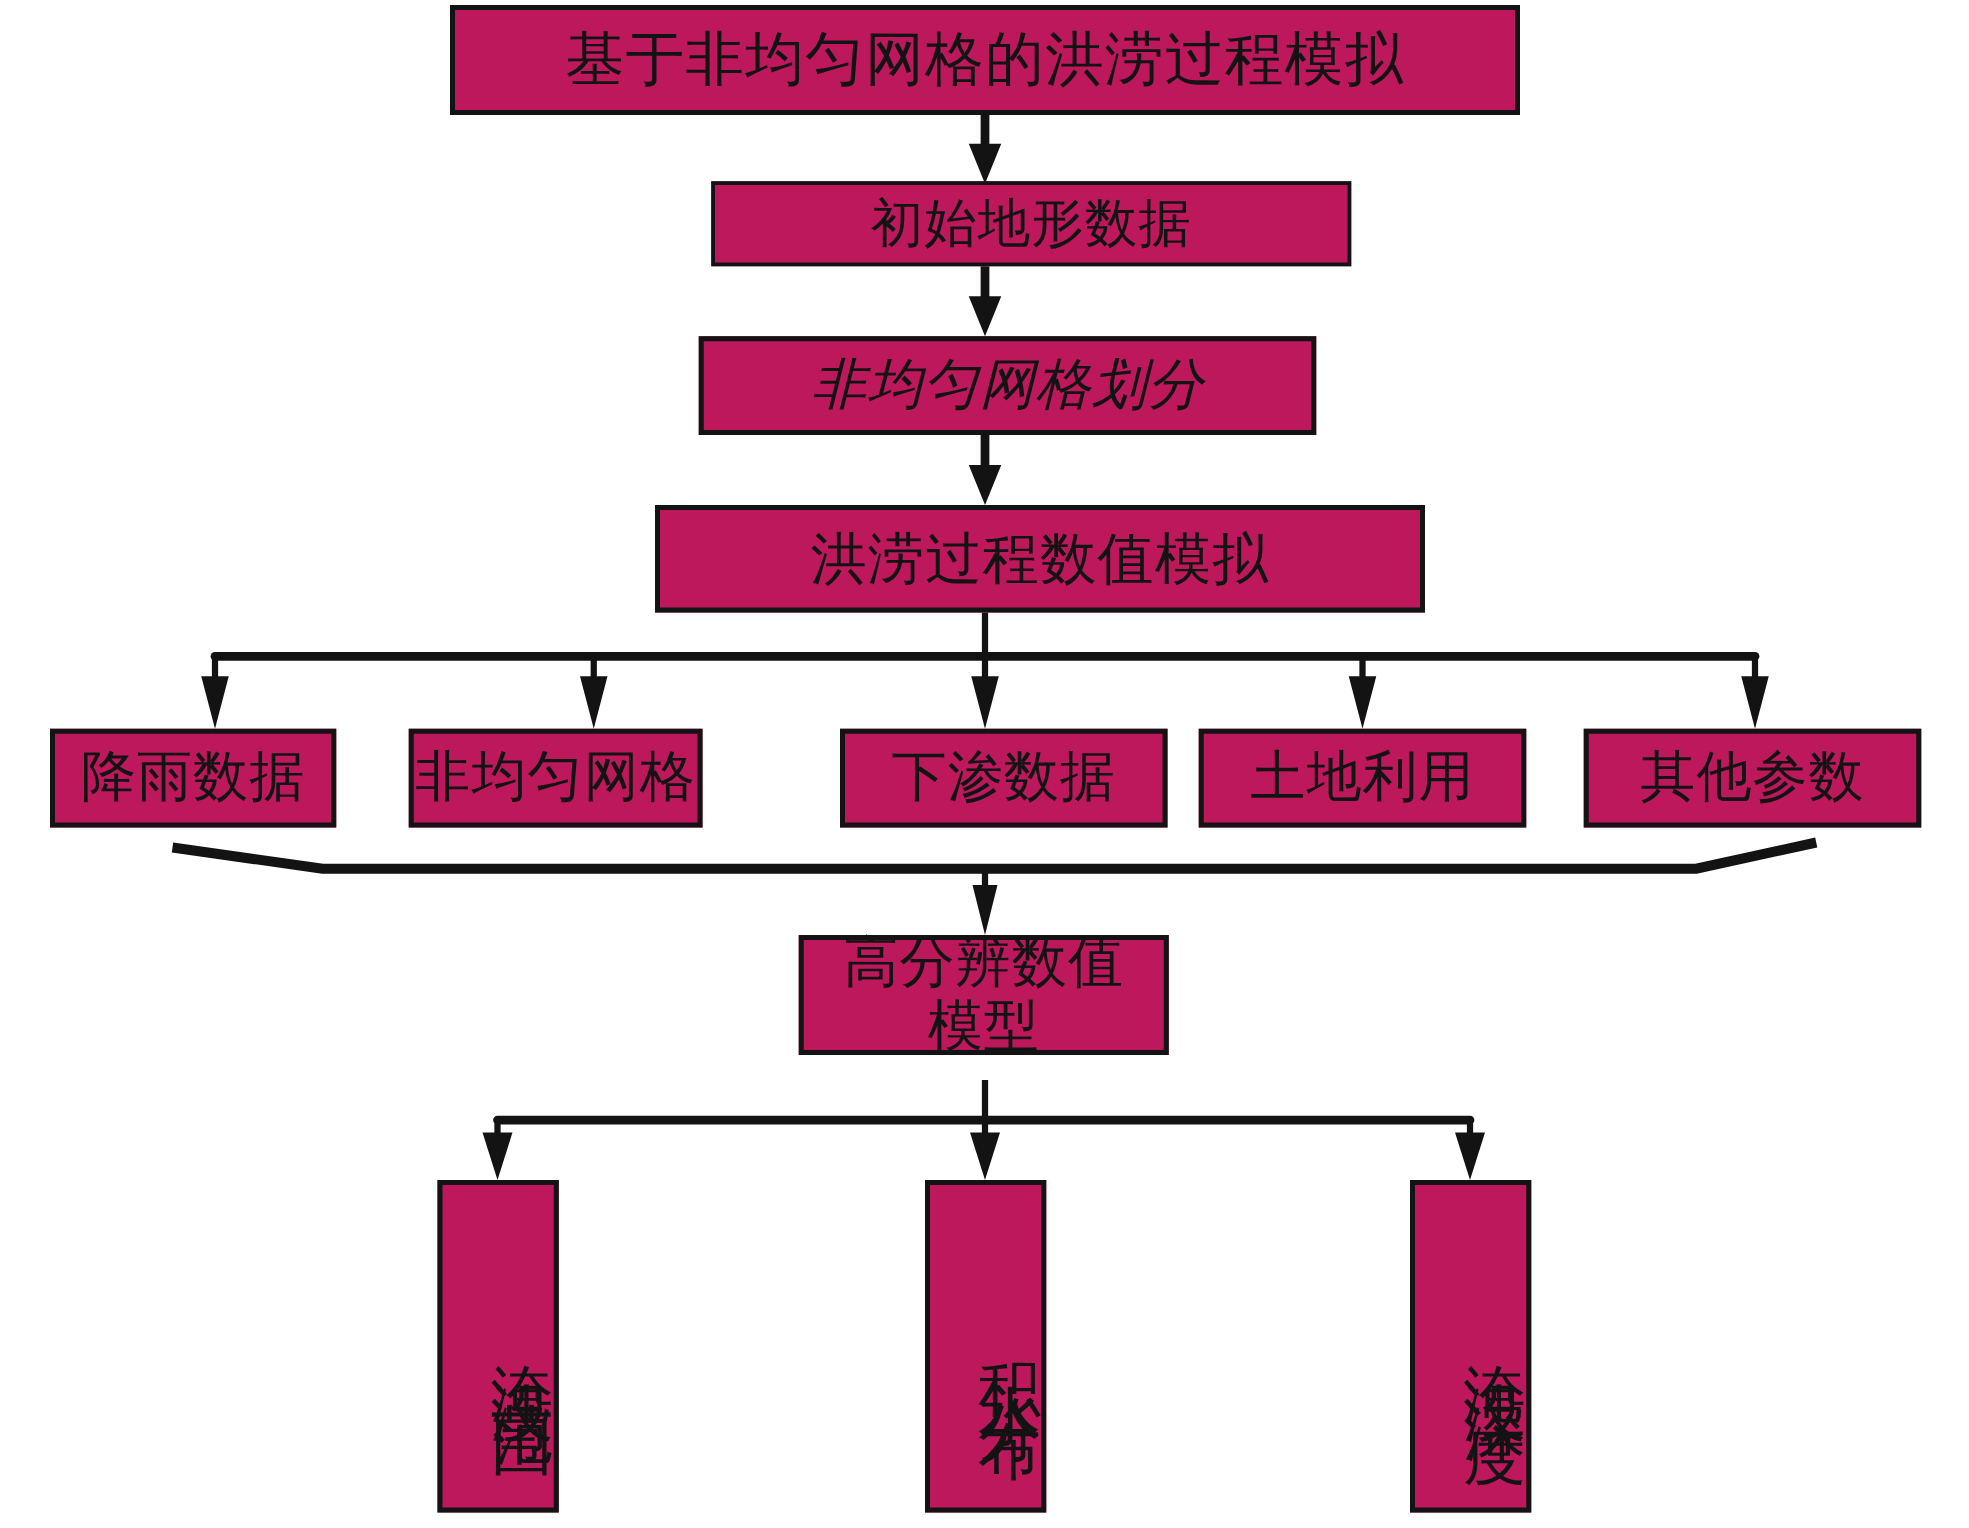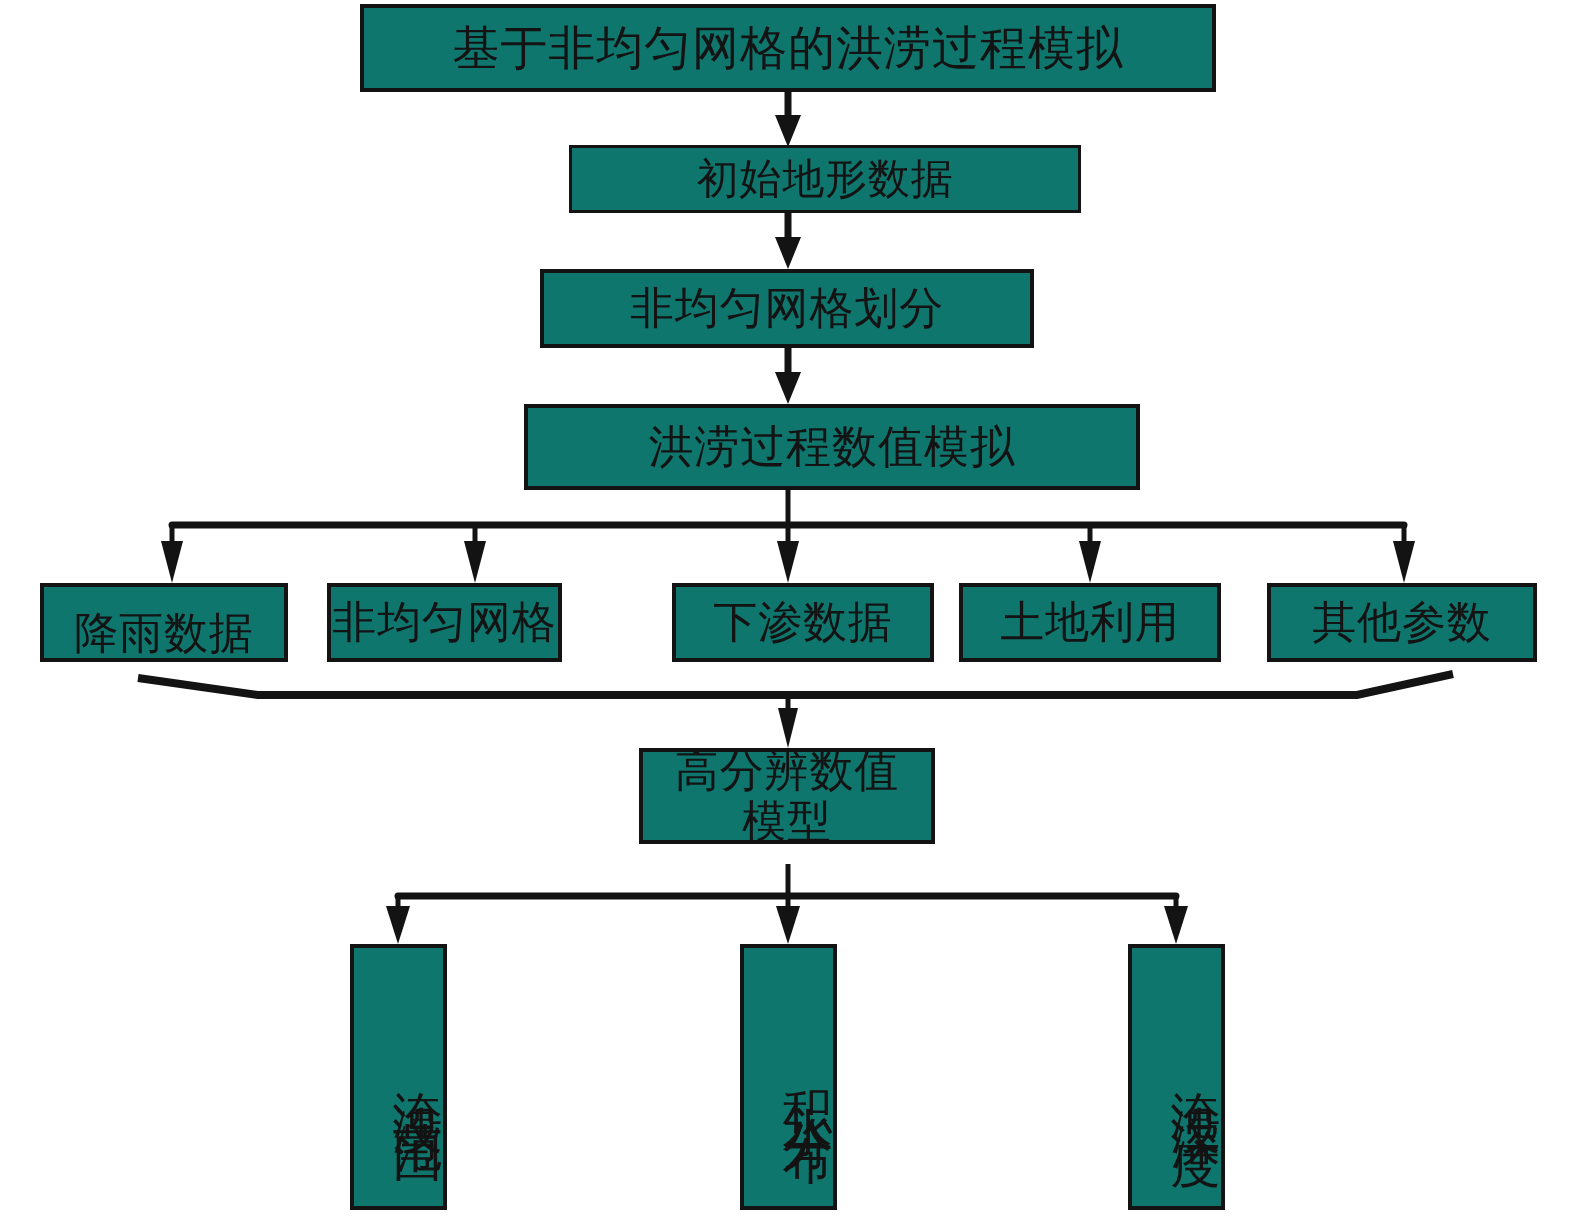--- a/index.html
+++ b/index.html
@@ -12,21 +12,21 @@
     width: 1575px;
     height: 1222px;
     background: #ffffff;
     font-family: "DejaVu Serif", "Liberation Serif", serif;
     overflow: hidden;
   }
   .node {
     position: absolute;
     box-sizing: border-box;
     border: 4px solid #131313;
-    background: #0f766e;
+    background: #be185d;
     display: flex;
     align-items: center;
     justify-content: center;
     color: #131313;
     line-height: 1.14;
     text-align: center;
     letter-spacing: 0.02em;
   }
   .node.thin { border-width: 3px; }
   .node-label { display: block; width: 100%; }
@@ -115,29 +115,29 @@
   </svg>
 
   <div class="node" style="left:360px; top:4px; width:856px; height:88px; font-size:47px;">
     <span class="node-label">基于非均匀网格的洪涝过程模拟</span>
   </div>
 
   <div class="node thin" style="left:569px; top:145px; width:512px; height:68px; font-size:42px;">
     <span class="node-label">初始地形数据</span>
   </div>
 
-  <div class="node" style="left:540px; top:269px; width:494px; height:79px; font-size:44px;">
+  <div class="node" style="left:559px; top:269px; width:494px; height:79px; font-size:44px;font-style:italic;">
     <span class="node-label">非均匀网格划分</span>
   </div>
 
   <div class="node" style="left:524px; top:404px; width:616px; height:86px; font-size:45px;">
     <span class="node-label">洪涝过程数值模拟</span>
   </div>
 
-  <div class="node" style="left:40px; top:583px; width:248px; height:79px; font-size:44px;align-items:flex-end;">
+  <div class="node" style="left:40px; top:583px; width:229px; height:79px; font-size:44px;">
     <span class="node-label">降雨数据</span>
   </div>
 
   <div class="node" style="left:327px; top:583px; width:235px; height:79px; font-size:44px;">
     <span class="node-label">非均匀网格</span>
   </div>
 
   <div class="node" style="left:656px; top:583px; width:262px; height:79px; font-size:44px;margin-left:16px;">
     <span class="node-label">下渗数据</span>
   </div>

